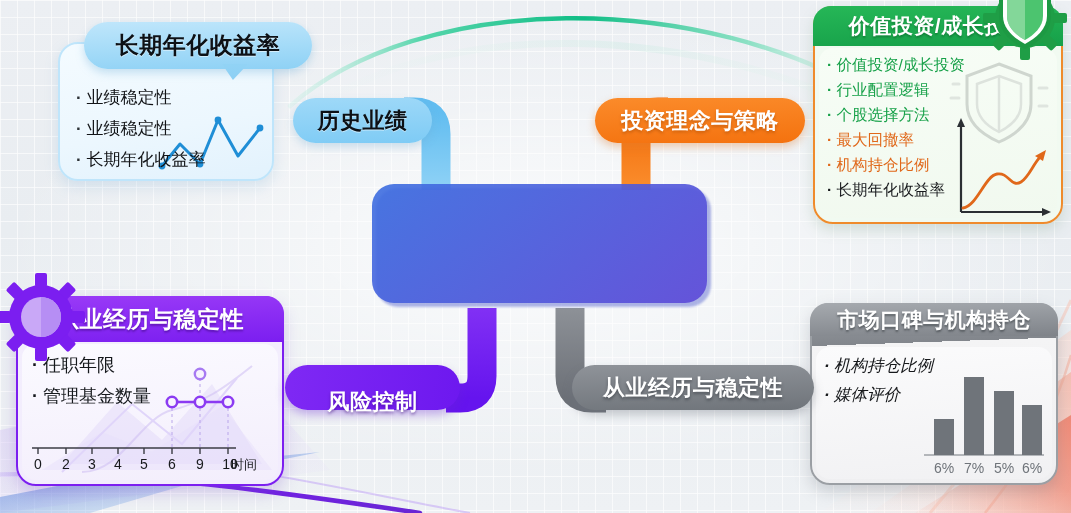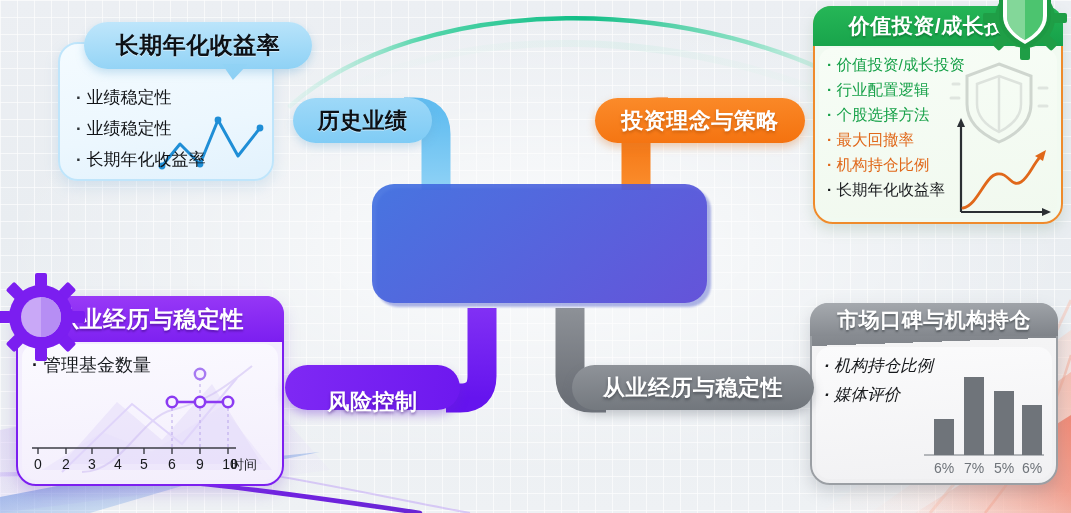--- a/index.html
+++ b/index.html
@@ -432,20 +432,21 @@
         <text x="70" y="125">3</text>
         <text x="96" y="125">4</text>
         <text x="122" y="125">5</text>
         <text x="150" y="125">6</text>
         <text x="178" y="125">9</text>
         <text x="208" y="125">10</text>
       </g>
       <text x="222" y="125" font-family="Liberation Sans, sans-serif" font-size="13" fill="#17191c" text-anchor="middle">时间</text>
     </svg>
     <ul class="purple-list" style="margin:0;padding:0;">
+      <li>任职年限</li>
       <li>管理基金数量</li>
     </ul>
   </div>
   <div class="purple-head">
     <span class="ttl">从业经历与稳定性</span>
   </div>
   <svg style="position:absolute;left:-4px;top:272px;" width="90" height="90" viewBox="0 0 90 90">
     <g transform="translate(45,45)">
       <g fill="#7b1ef0">
         <circle cx="0" cy="0" r="32"></circle>

